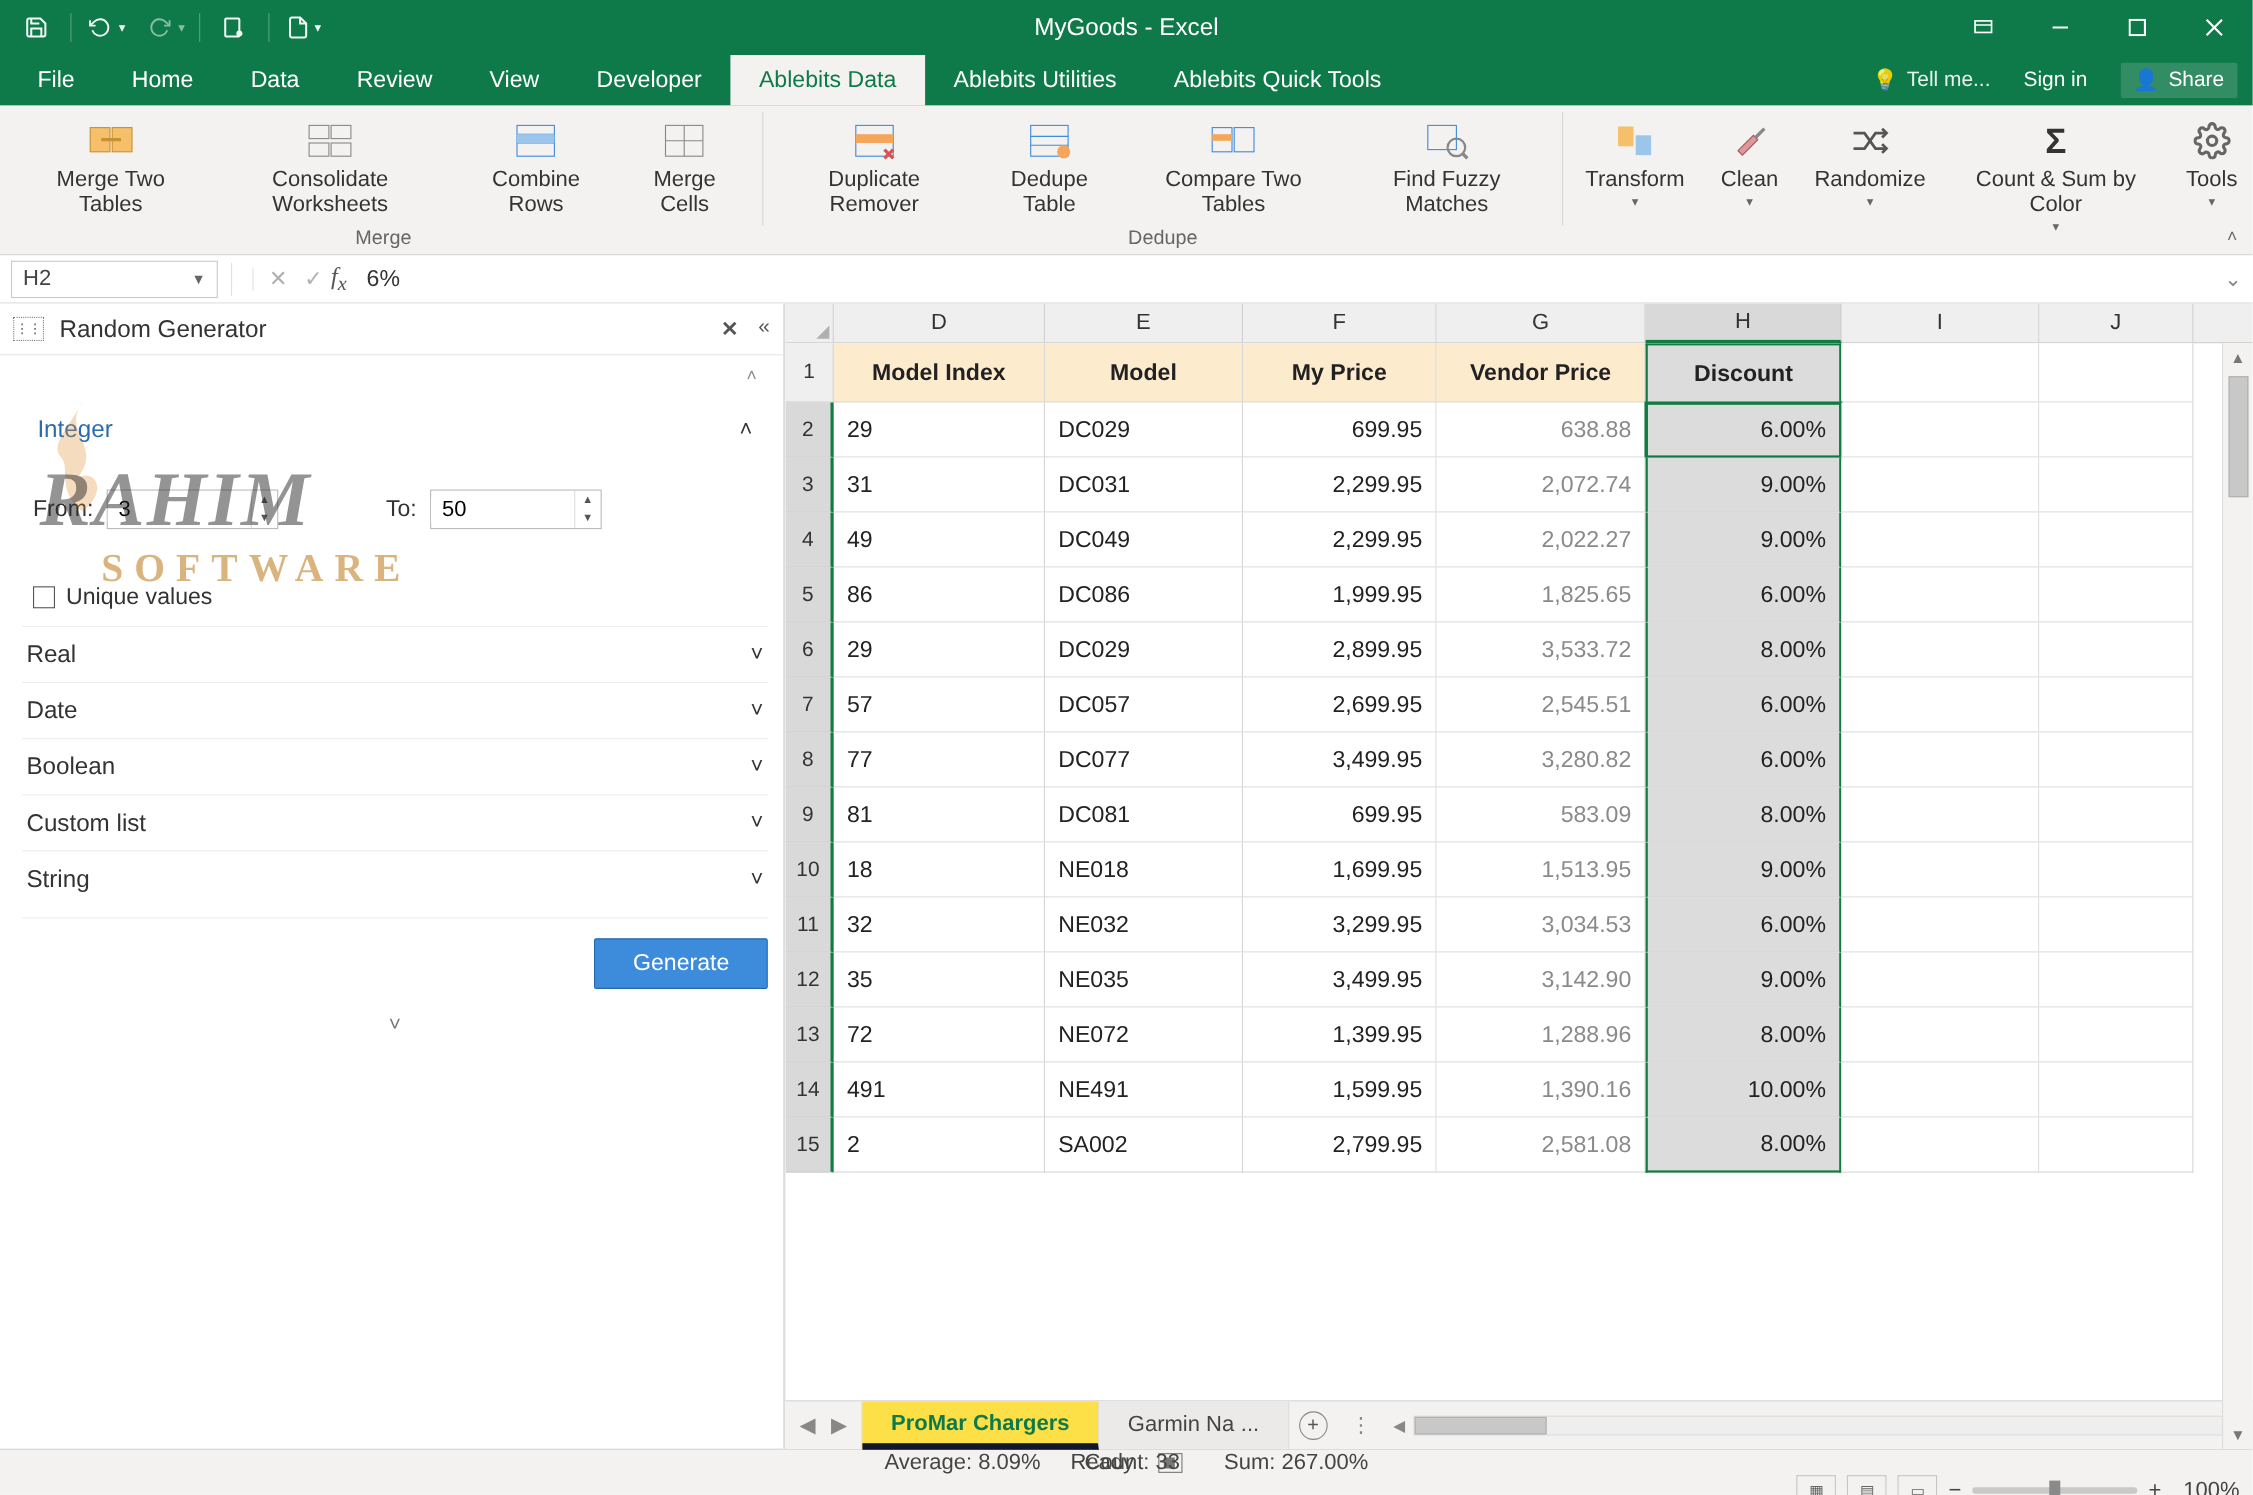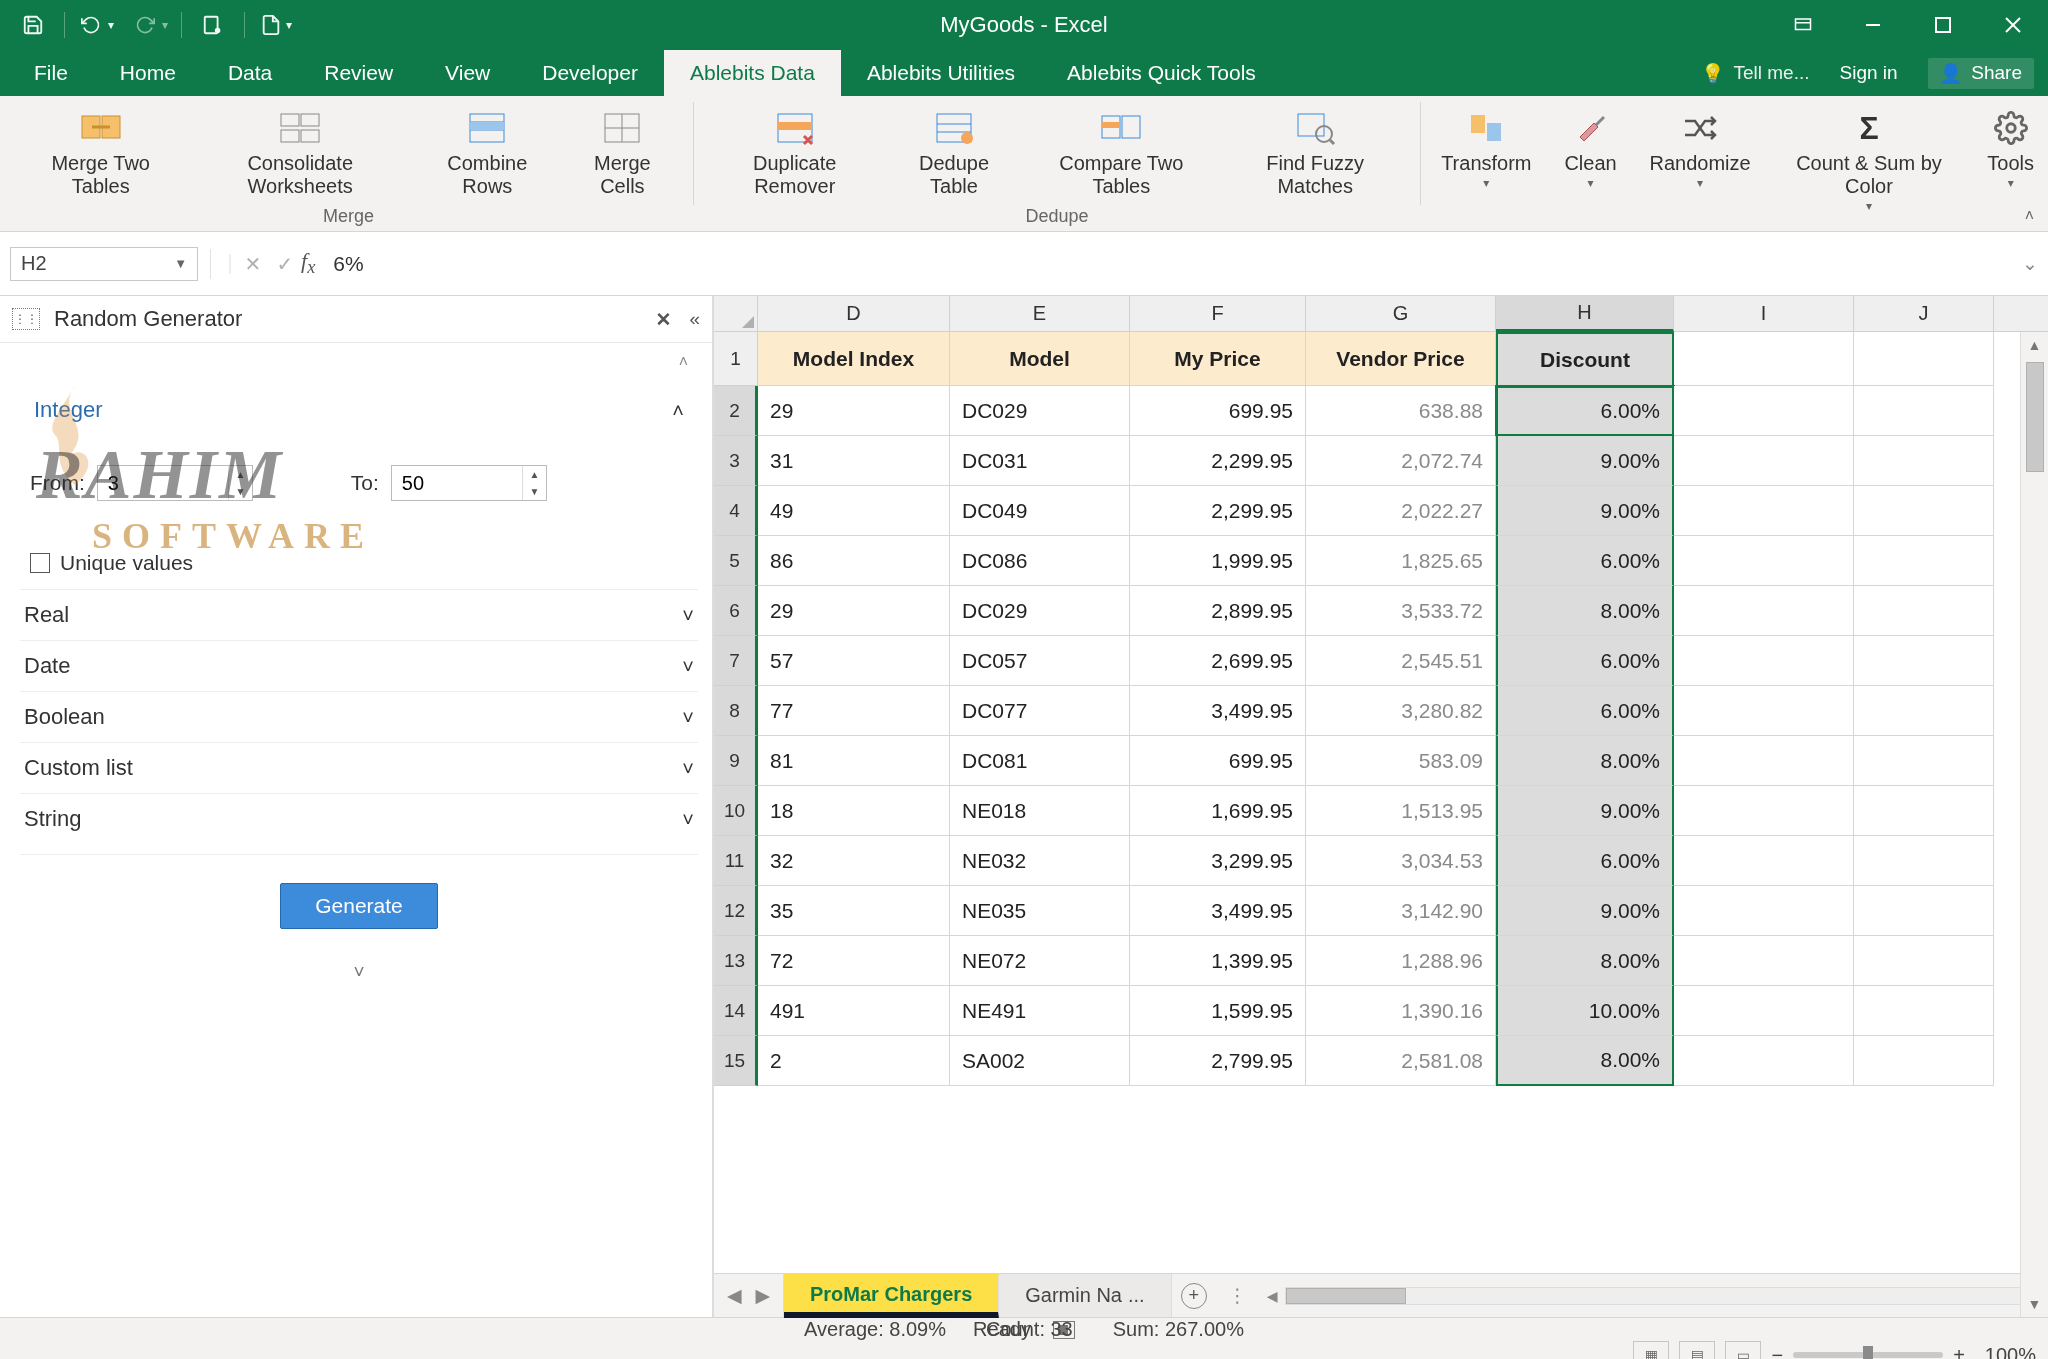--- a/index.html
+++ b/index.html
@@ -27,21 +27,21 @@
 .rgroup { display: flex; flex-direction: column; align-items: center; padding: 6px 4px 0; }
 .rgroup .rbuttons { display: flex; flex: 1; }
 .rgroup .rgname { font-size: 18px; color: #666; padding-bottom: 4px; }
 .rbtn { display: flex; flex-direction: column; align-items: center; justify-content: flex-start; width: auto; padding: 4px 10px 0; text-align: center; font-size: 20px; color: #333; line-height: 1.15; }
 .rbtn .ricon { width: 44px; height: 44px; margin-bottom: 2px; display: flex; align-items: center; justify-content: center; }
 .rbtn .rdrop { font-size: 12px; color: #666; margin-top: 2px; }
 .rgsep { width: 1px; background: #d6d6d6; margin: 6px 6px 26px; }
 .collapse-caret { position: absolute; right: 14px; bottom: 6px; font-size: 16px; color: #666; }
 
 
-.fbar { height: 64px; border-bottom: 1px solid #d6d6d6; display: flex; align-items: center; background: #fff; }
+.fbar { height: 44px; border-bottom: 1px solid #d6d6d6; display: flex; align-items: center; background: #fff; }
 .namebox { width: 188px; border: 1px solid #c9c9c9; height: 34px; margin-left: 10px; display: flex; align-items: center; padding: 0 10px; font-size: 20px; color: #444; justify-content: space-between; }
 .namebox span.dd { font-size: 13px; color: #666; }
 .fbar .fbsep { width: 1px; height: 30px; background: #e0e0e0; margin: 0 12px; }
 .fbar .fbicon { width: 32px; text-align: center; color: #888; font-size: 20px; }
 .fbar .fcancel { color: #b0b0b0; }
 .fbar .fenter { color: #b0b0b0; }
 .fbar .fx { font-style: italic; font-family: "Times New Roman", serif; font-size: 22px; color: #555; margin-right: 18px; }
 .fvalue { flex: 1; font-size: 21px; color: #333; }
 .fexp { width: 36px; text-align: center; color: #888; }
 
@@ -62,21 +62,21 @@
 .int-content { padding: 30px 0 24px; display: flex; align-items: center; gap: 8px; }
 .int-content label { font-size: 21px; color: #333; margin-right: 4px; }
 .spin { border: 1px solid #bbb; height: 36px; display: flex; align-items: center; background: #fff; }
 .spin input { border: none; width: 130px; padding: 0 10px; font-size: 20px; outline: none; }
 .spin .spin-btns { width: 24px; display: flex; flex-direction: column; height: 100%; border-left: 1px solid #ddd; }
 .spin .spin-btns div { flex: 1; display: flex; align-items: center; justify-content: center; font-size: 10px; color: #555; }
 .spin-to { margin-left: 90px; }
 .chk { display: flex; align-items: center; gap: 10px; margin-top: 26px; font-size: 21px; color: #333; }
 .chk .box { width: 20px; height: 20px; border: 1px solid #555; }
 .acc-row { border-top: 1px solid #eee; }
-.generate-row { padding: 28px 0; display: flex; justify-content: center; border-top: 1px solid #eee; margin-top: 10px; }
+.generate-row { padding: 18px 0; display: flex; justify-content: flex-end; border-top: 1px solid #eee; margin-top: 10px; }
 .gen-btn { background: #3d8bdb; color: #fff; border: 1px solid #2468ad; padding: 10px 34px; font-size: 21px; border-radius: 2px; }
 .panel-scroll-down { text-align: center; color: #777; padding: 4px 0; }
 
 
 .wm { position: absolute; left: 36px; top: 92px; font-family: Georgia, serif; pointer-events: none; opacity: .5; font-weight: 700; }
 .wm .wm1 { font-size: 70px; color: #2a2a2a; letter-spacing: 2px; font-style: italic; }
 .wm .wm2 { font-size: 36px; color: #b76b00; letter-spacing: 10px; margin-left: 56px; }
 .wm-flame { position: absolute; left: 40px; top: 42px; width: 70px; height: 100px; opacity: .3; pointer-events: none; }
 
 

